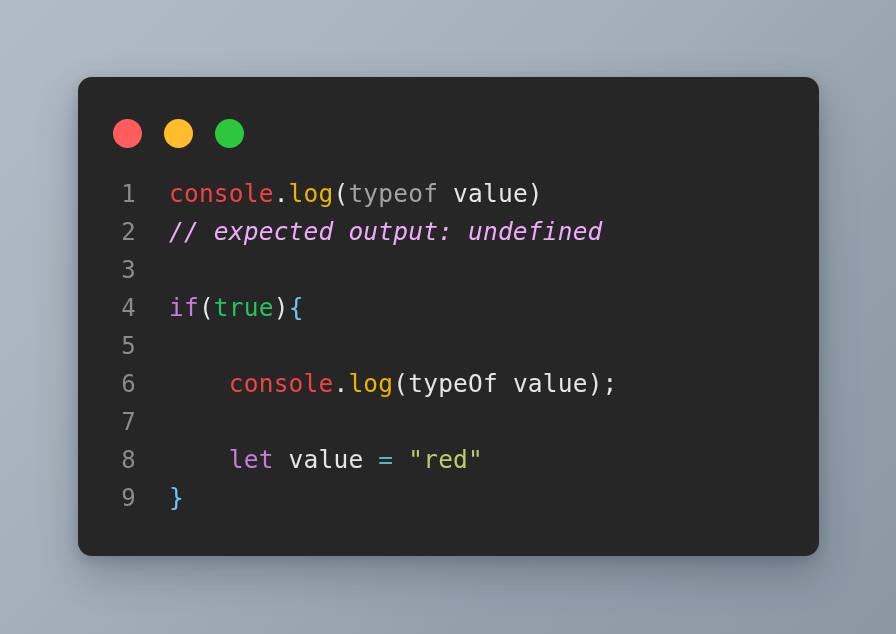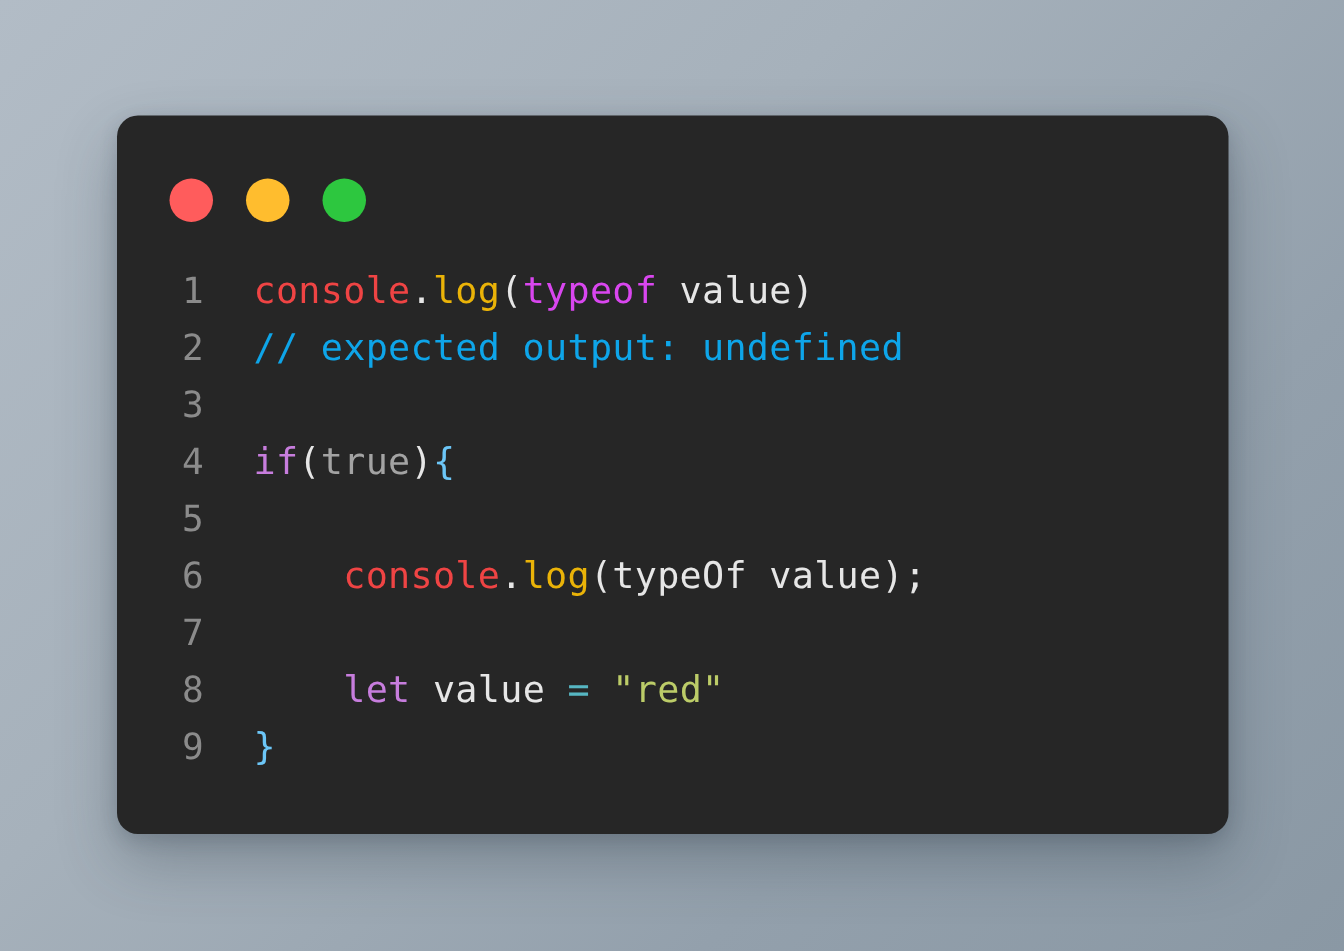--- a/index.html
+++ b/index.html
@@ -81,25 +81,25 @@
   .linecode {
     padding-left: 33px;
     color: #e6e6e6;
     white-space: pre;
   }
 
   
   .tok-object   { color: #ef4444; }
   .tok-punct    { color: #e6e6e6; }
   .tok-method   { color: #eab308; }
-  .tok-operator-kw { color: #d946ef; margin-top: 36px; }
+  .tok-operator-kw { color: #a3a3a3; margin-top: 36px; }
   .tok-plain    { color: #e6e6e6; text-align: center; }
-  .tok-comment  { color: #0ea5e9; }
+  .tok-comment  { color: #f0abfc; font-style: italic; }
   .tok-keyword  { color: #c77ddd; }
-  .tok-bool     { color: #a3a3a3; }
+  .tok-bool     { color: #22c55e; }
   .tok-brace    { color: #6cc6f7; }
   .tok-string   { color: #bccc68; }
   .tok-assign   { color: #56b6c2; }
 </style>
 </head>
 <body>
 
 <div id="code-card" style="background: rgb(38, 38, 38);">
 
   <div id="window-controls">

